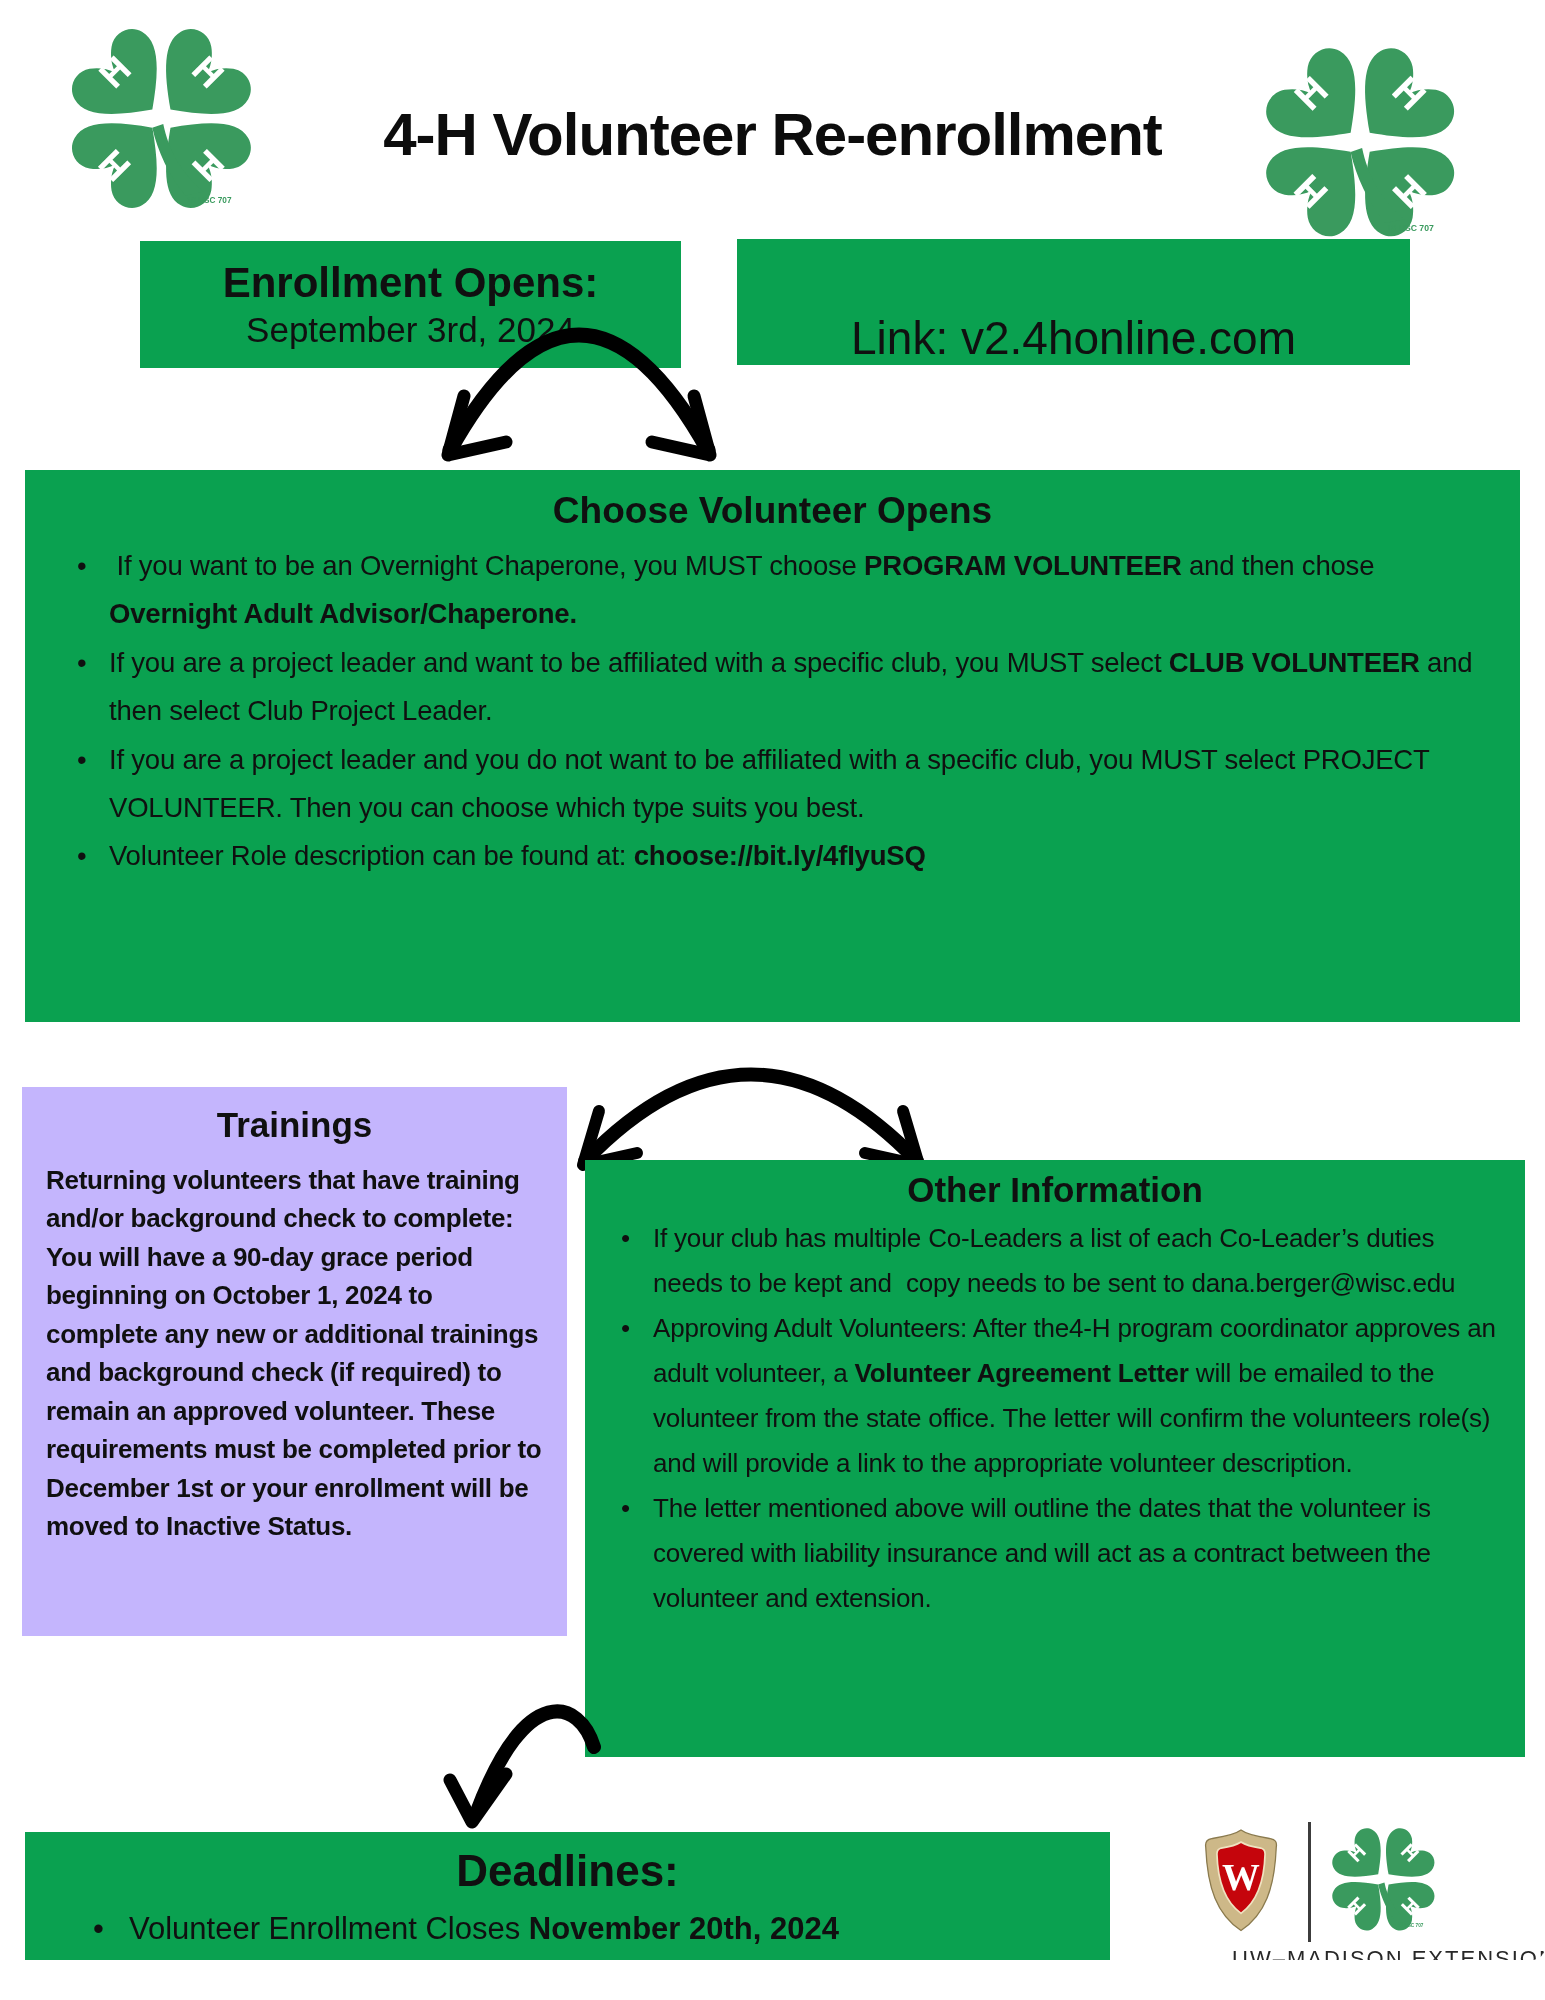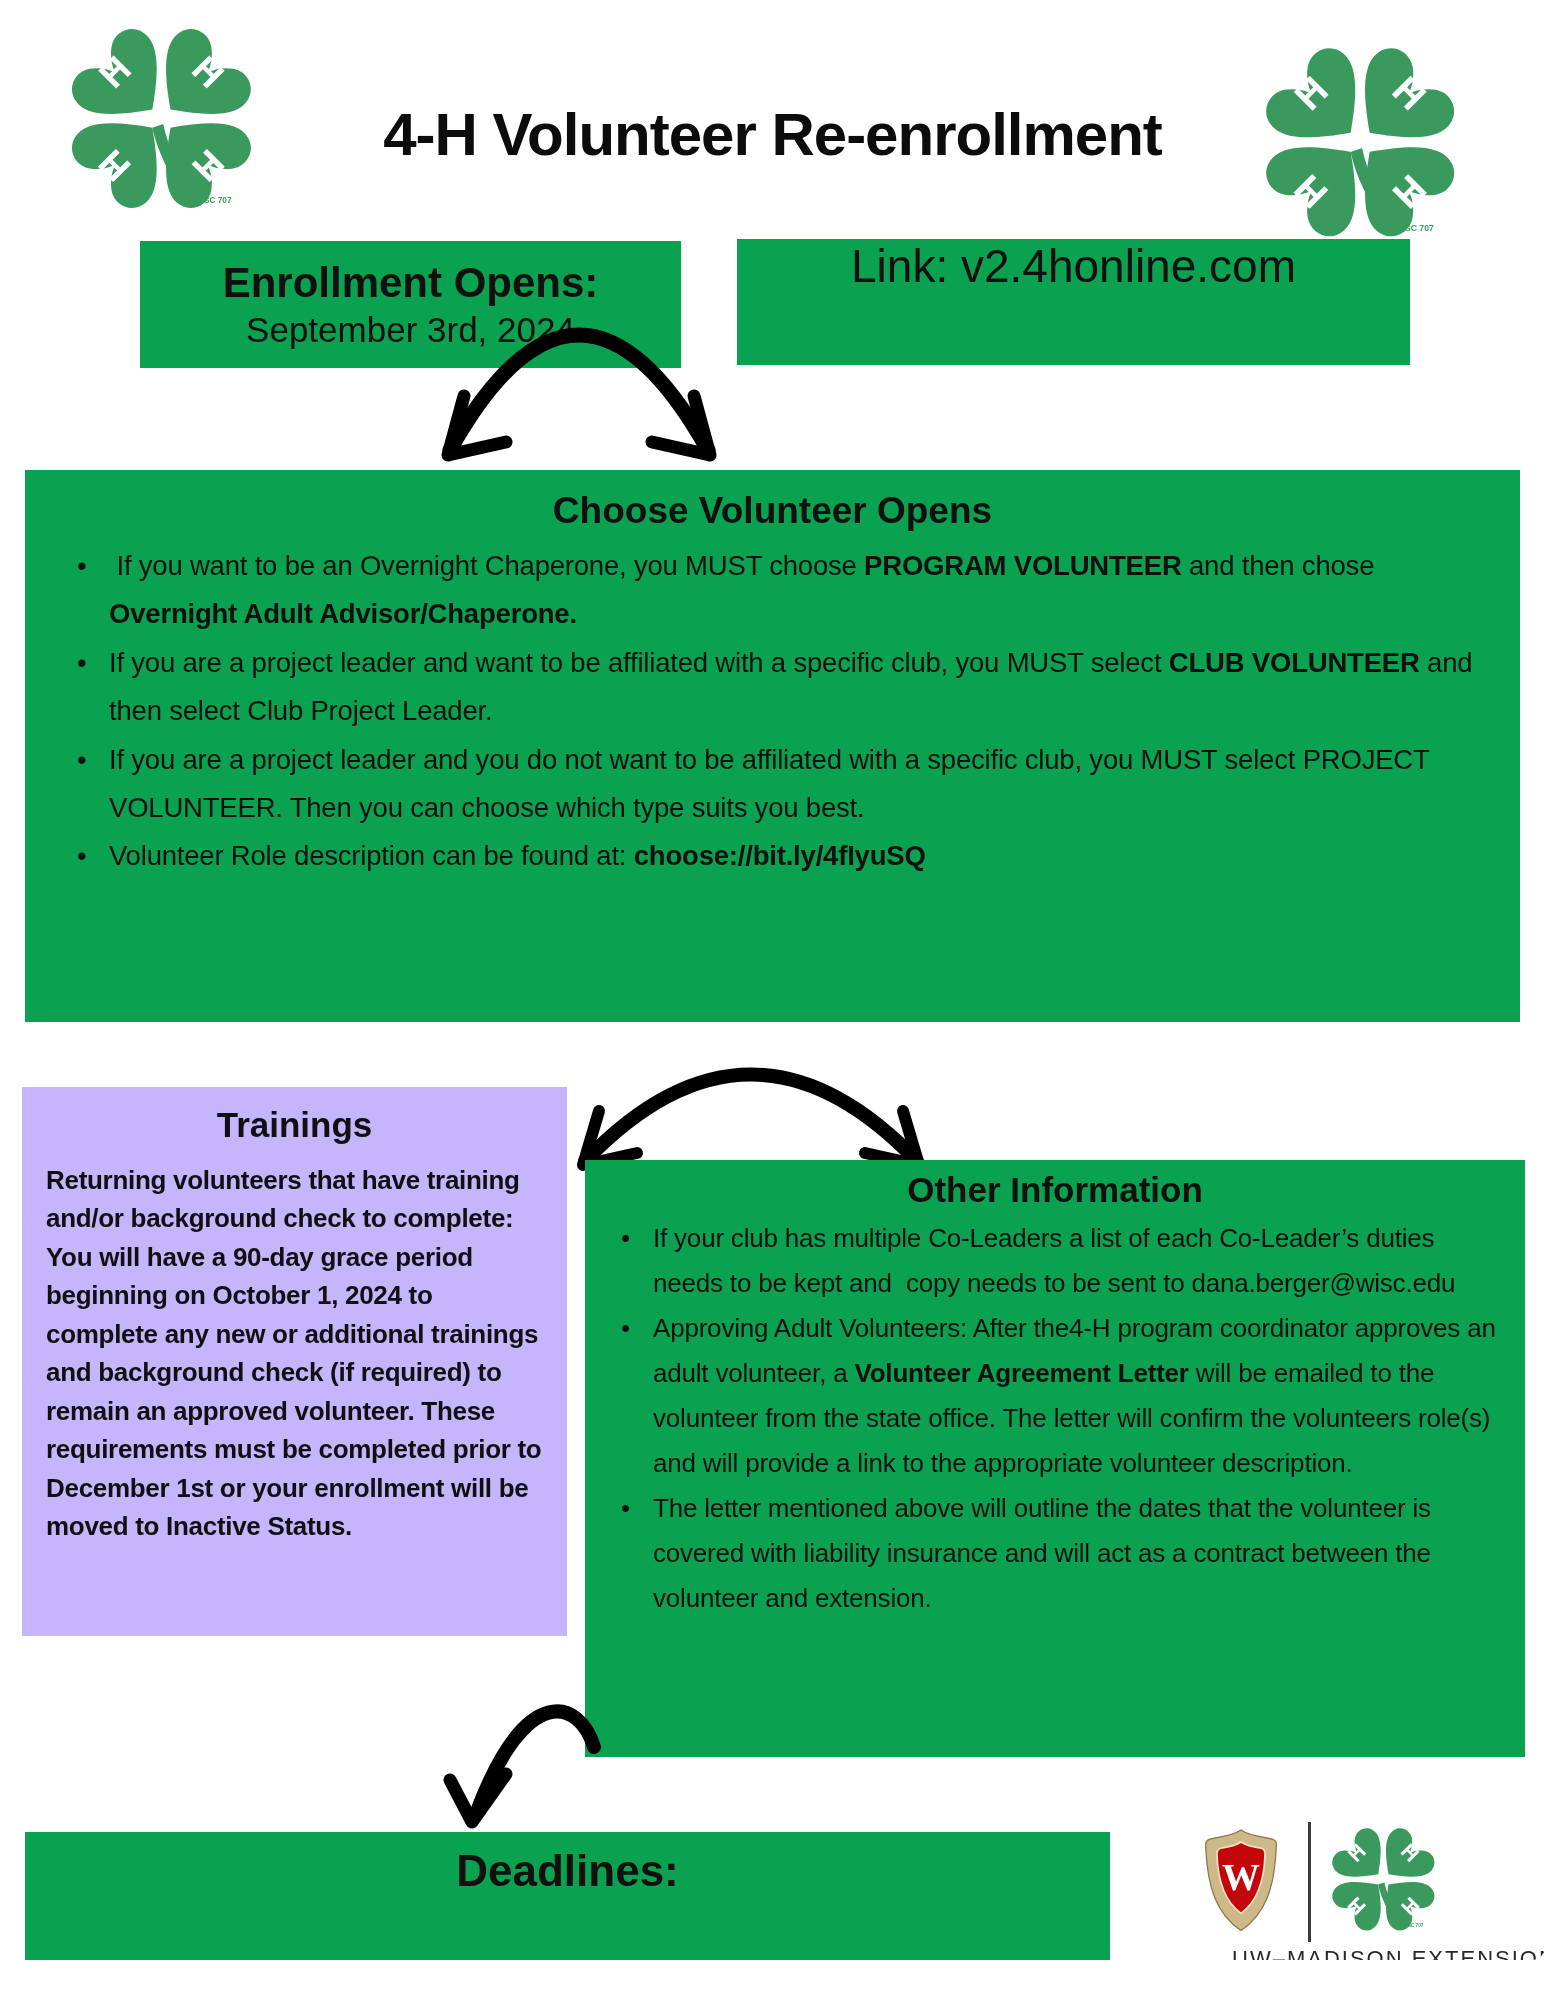--- a/index.html
+++ b/index.html
@@ -9,21 +9,21 @@
          font-size:60px;font-weight:700;letter-spacing:-1px;color:#0c0c0c;}
   .clover{position:absolute;}
   .clover-left{left:68px;top:20px;width:196px;height:210px;}
   .clover-right{left:1262px;top:40px;width:206px;height:218px;}
   .gbox{position:absolute;background:#0aa150;box-sizing:border-box;}
   .lgbox{position:absolute;background:#c4b5fd;box-sizing:border-box;}
   .enroll-box{left:140px;top:241px;width:541px;height:127px;display:flex;flex-direction:column;
               align-items:center;justify-content:center;text-align:center;}
   .enroll-heading{font-size:42px;font-weight:700;line-height:1.2;}
   .enroll-date{font-size:35px;font-weight:400;line-height:1.2;}
-  .link-box{left:737px;top:239px;width:673px;height:126px;display:flex;align-items:flex-start;justify-content:center;}
+  .link-box{left:737px;top:239px;width:673px;height:126px;display:flex;align-items:flex-end;justify-content:center;}
   .link-text{font-size:46px;font-weight:400;}
   .arrow{position:absolute;}
   .arrow1{left:428px;top:300px;width:302px;height:170px;}
   .arrow2{left:565px;top:1063px;width:372px;height:118px;}
   .arrow3{left:388px;top:1692px;width:215px;height:142px;}
   .choose-box{left:25px;top:470px;width:1495px;height:552px;padding:16px 0 0 0;}
   .choose-box h2{margin:4px 0 10px 0;text-align:center;font-size:37px;font-weight:700;}
   .gbox ul{list-style:none;margin:6px 0 0 0;padding:0 40px 0 46px;}
   .gbox li{position:relative;padding-left:38px;white-space:pre-wrap;}
   .gbox li::before{content:"\2022";position:absolute;left:6px;top:0;}
@@ -137,20 +137,23 @@
 
   <svg class="arrow arrow3" viewBox="0 0 215 142" aria-hidden="true">
     <g stroke="#000" fill="none" stroke-linecap="round">
       <path d="M206 55 C 192 8 138 -12 88 122" stroke-width="14"></path>
       <path d="M84 130 L62 88 M84 130 L118 82" stroke-width="13"></path>
     </g>
   </svg>
 
   <div class="gbox deadlines-box">
     <h2>Deadlines:</h2>
+    <ul>
+        <li><span>Volunteer Enrollment Closes </span><span class="b">November 20th, 2024</span></li>
+      </ul>
   </div>
 
   <svg class="crest" viewBox="0 0 100 125" aria-hidden="true">
     <path d="M50 2 C58 8 72 10 84 12 C90 13 92 16 91 22 C89 70 78 100 50 119 C22 100 11 70 9 22 C8 16 10 13 16 12 C28 10 42 8 50 2 Z" fill="#cdb888" stroke="#8a7a4e" stroke-width="1.5"></path>
     <path d="M50 16 C56 20 66 22 73 23 C77 24 78 26 78 30 C77 63 68 86 50 99 C32 86 23 63 22 30 C22 26 23 24 27 23 C34 22 44 20 50 16 Z" fill="#c5050c" stroke="#efe2c0" stroke-width="2"></path>
     <text x="50" y="72" fill="#ffffff" font-family="Liberation Serif, serif" font-weight="700" font-size="44" text-anchor="middle">W</text>
   </svg>
   <div class="logo-divider"></div>
   <svg class="clover-small" viewBox="-102 -102 214 218" aria-hidden="true">
     <use href="#clover4h"></use>

